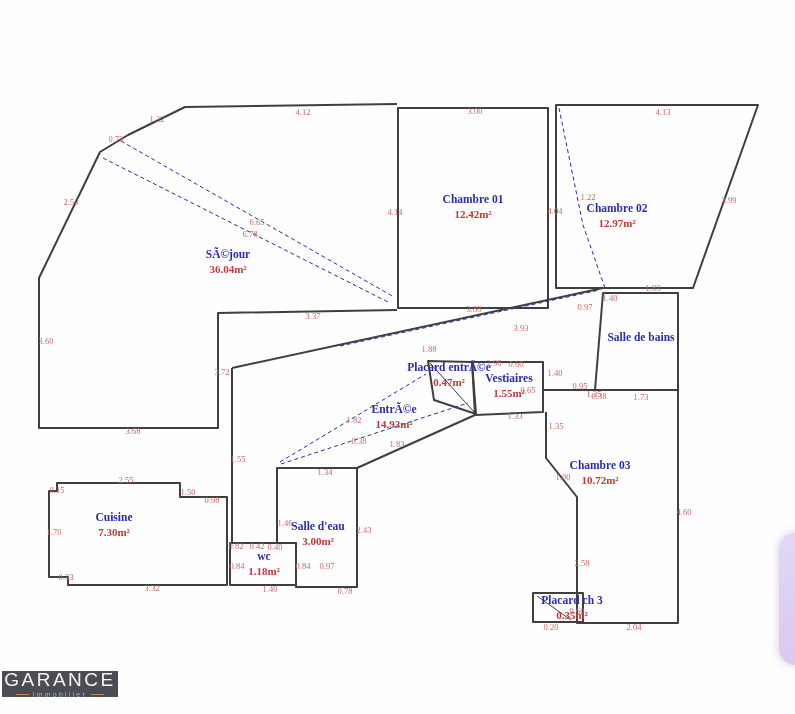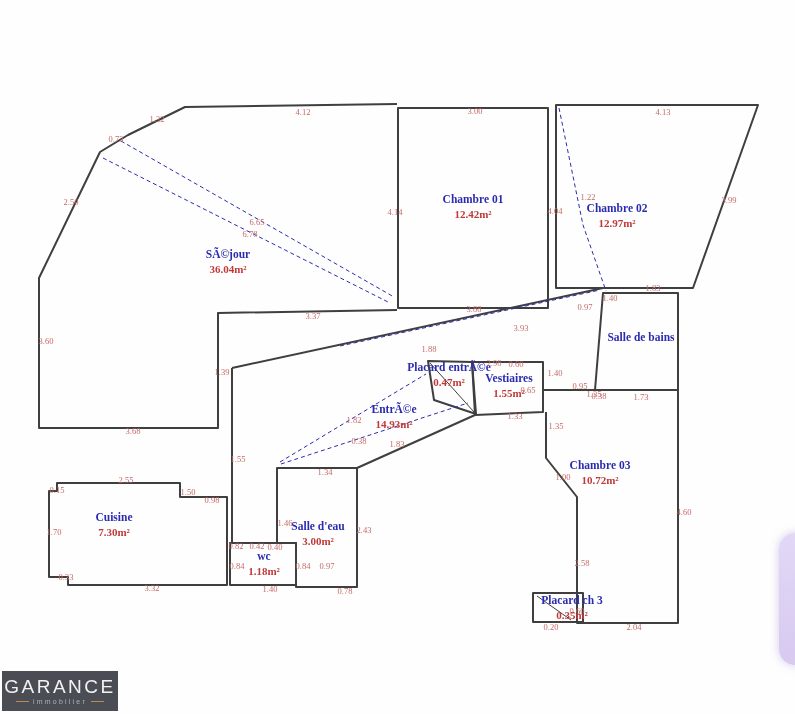--- a/index.html
+++ b/index.html
@@ -3,21 +3,21 @@
 <meta charset="utf-8">
 <style>
   html,body{margin:0;padding:0;background:#fff;}
   #stage{position:relative;width:795px;height:714px;background:#fefefe;overflow:hidden;
          font-family:"Liberation Serif",serif;}
   svg{position:absolute;left:0;top:0;}
   .room{position:absolute;transform:translate(-50%,-50%);text-align:center;line-height:1.3;white-space:nowrap;}
   .rname{display:block;color:#2b2bb0;font-size:11.5px;font-weight:600;}
   .rarea{display:block;color:#c03a3a;font-size:11px;font-weight:600;}
   .dim{position:absolute;transform:translate(-50%,-50%);color:#c46a66;font-size:8.5px;white-space:nowrap;}
-  #logo{position:absolute;left:2px;top:671px;width:116px;height:40px;background:#4a4e54;
+  #logo{position:absolute;left:2px;top:671px;width:116px;height:26px;background:#4a4e54;
         display:flex;flex-direction:column;align-items:center;justify-content:center;
         font-family:"Liberation Sans",sans-serif;}
   .logo-brand{color:#f2f2f2;font-size:19px;letter-spacing:2.5px;line-height:1;}
   .logo-sub{display:flex;align-items:center;gap:4px;margin-top:2px;}
   .logo-sub span.txt{color:#aab0b5;font-size:7px;letter-spacing:2.2px;}
   .rule{display:inline-block;width:13px;height:1px;background:#c08a4a;}
   #side-widget{position:absolute;left:779px;top:533px;width:36px;height:132px;
         background:linear-gradient(180deg,#e2d8f6,#d7c9f0);border-radius:16px;
         box-shadow:0 0 10px rgba(160,140,210,.45);}
 </style>
@@ -108,21 +108,21 @@
 
   <span class="dim" style="left:303px;top:112px">4.12</span>
   <span class="dim" style="left:157px;top:119px">1.32</span>
   <span class="dim" style="left:116px;top:139px">0.73</span>
   <span class="dim" style="left:71px;top:202px">2.50</span>
   <span class="dim" style="left:46px;top:341px">3.60</span>
   <span class="dim" style="left:133px;top:431px">3.68</span>
   <span class="dim" style="left:257px;top:222px">6.65</span>
   <span class="dim" style="left:250px;top:234px">6.78</span>
   <span class="dim" style="left:313px;top:316px">3.37</span>
-  <span class="dim" style="left:222px;top:372px">1.39</span>
+  <span class="dim" style="left:222px;top:372px">3.72</span>
   <span class="dim" style="left:475px;top:111px">3.00</span>
   <span class="dim" style="left:395px;top:212px">4.14</span>
   <span class="dim" style="left:555px;top:211px">4.04</span>
   <span class="dim" style="left:474px;top:309px">3.88</span>
   <span class="dim" style="left:429px;top:349px">1.88</span>
   <span class="dim" style="left:521px;top:328px">3.93</span>
   <span class="dim" style="left:663px;top:112px">4.13</span>
   <span class="dim" style="left:588px;top:197px">1.22</span>
   <span class="dim" style="left:729px;top:200px">3.99</span>
   <span class="dim" style="left:653px;top:288px">1.83</span>

